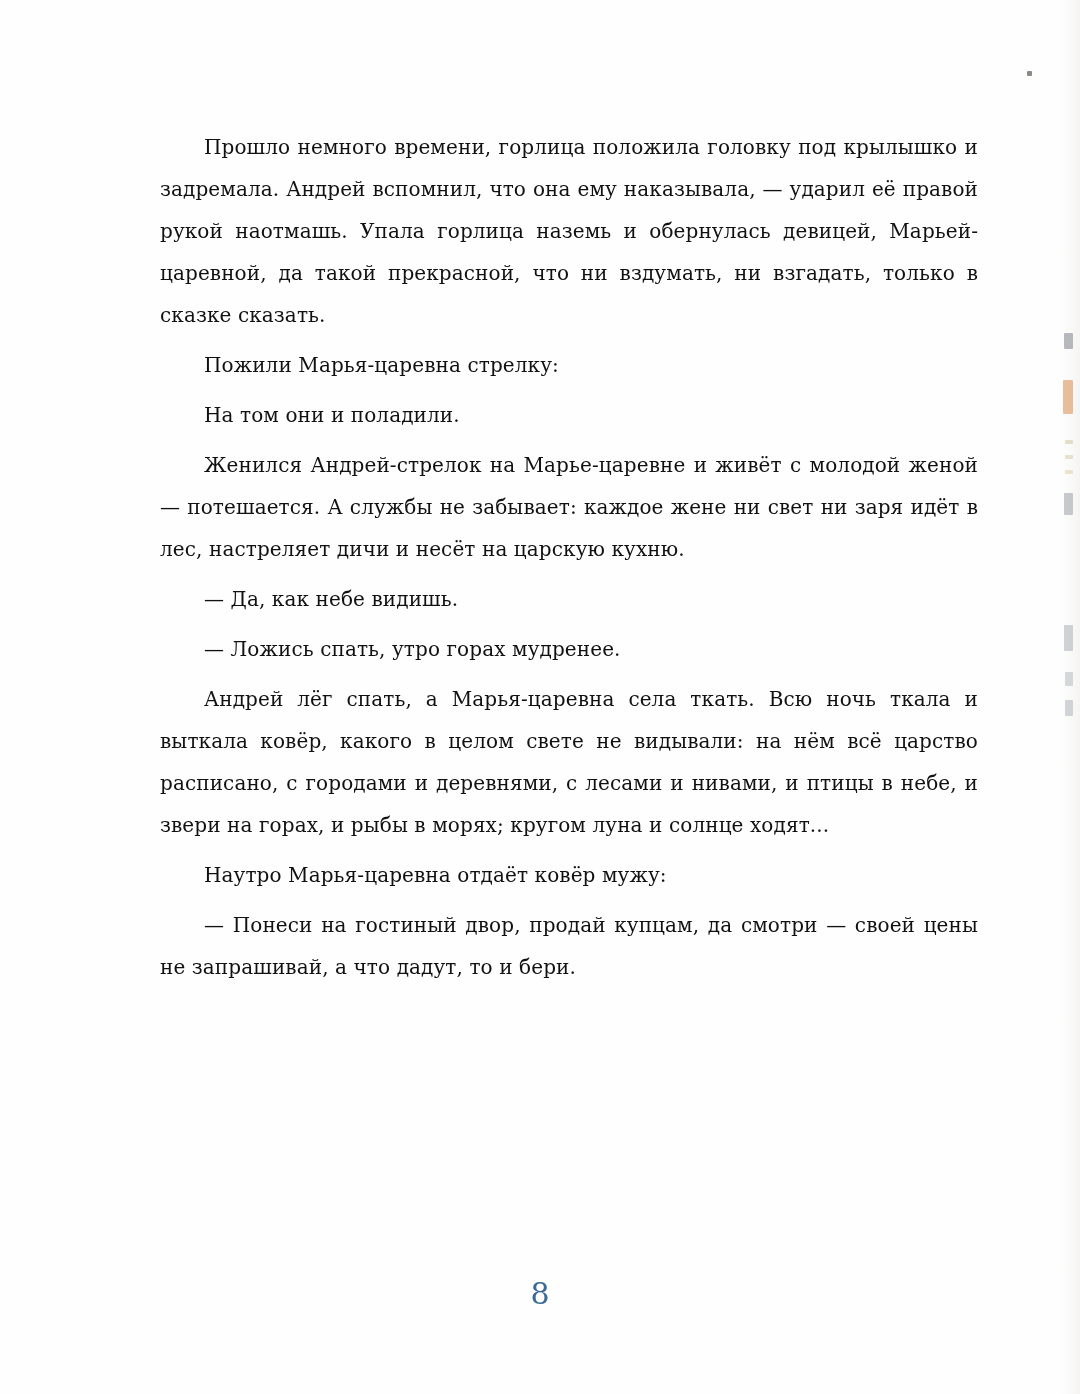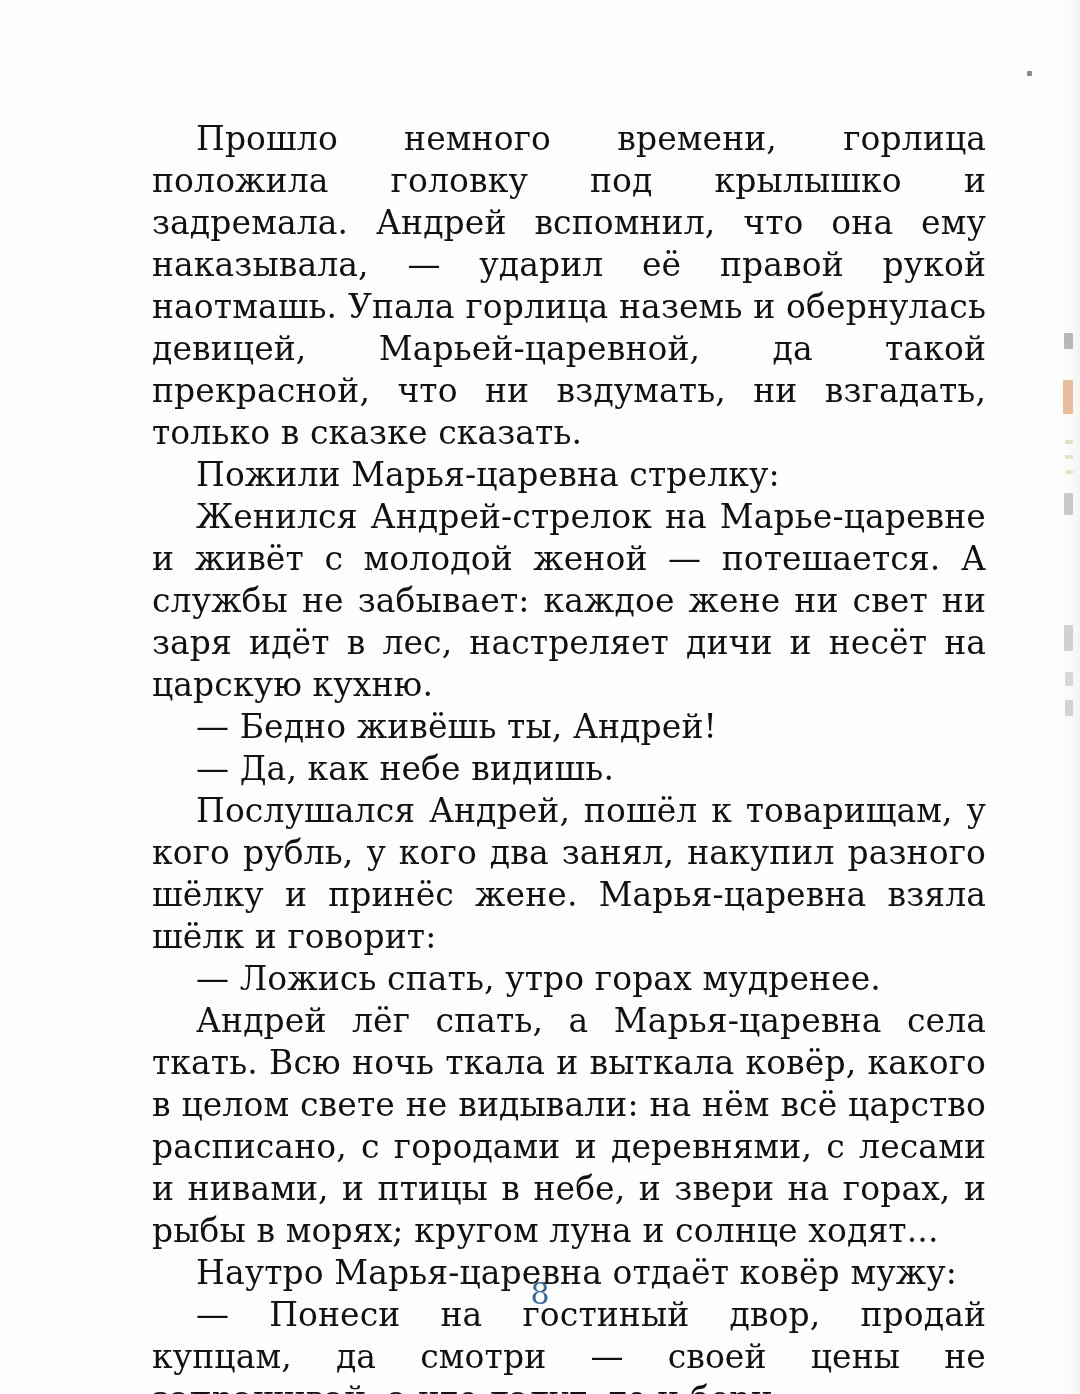--- a/index.html
+++ b/index.html
@@ -44,25 +44,25 @@
 
   
   .text-column {
     position: absolute;
     left: 152px;
     top: 118px;
     width: 834px;
   }
 
   .para {
-    margin: 0;
+    margin: 8px;
     text-align: justify;
     text-justify: inter-word;
     text-indent: 44px;
-    font-size: 33px;
+    font-size: 20px;
     line-height: 42px;
     color: #111111;
     letter-spacing: 0.1px;
     hyphens: manual;
   }
 
   
   .para.dialogue {
     text-indent: 44px;
   }
@@ -89,24 +89,23 @@
 <body>
 
 <div class="page">
 
   <div class="scan-edge"></div>
 
   <div class="text-column">
 
     <p class="para">Прошло немного времени, горлица положила головку под крылышко и задремала. Андрей вспомнил, что она ему наказывала, — ударил её правой рукой наотмашь. Упала горлица наземь и обернулась девицей, Марьей-царевной, да такой прекрасной, что ни вздумать, ни взгадать, только в сказке сказать.</p>
     <p class="para">Пожили Марья-царевна стрелку:</p>
+    <p class="para">На том они и поладили.</p>
     <p class="para">Женился Андрей-стрелок на Марье-царевне и живёт с молодой женой — потешается. А службы не забывает: каждое жене ни свет ни заря идёт в лес, настреляет дичи и несёт на царскую кухню.</p>
-    <p class="para dialogue">— Бедно живёшь ты, Андрей!</p>
     <p class="para dialogue">— Да, как небе видишь.</p>
-    <p class="para">Послушался Андрей, пошёл к товарищам, у кого рубль, у кого два занял, накупил разного шёлку и принёс жене. Марья-царевна взяла шёлк и говорит:</p>
     <p class="para dialogue">— Ложись спать, утро горах мудренее.</p>
     <p class="para">Андрей лёг спать, а Марья-царевна села ткать. Всю ночь ткала и выткала ковёр, какого в целом свете не видывали: на нём всё царство расписано, с городами и деревнями, с лесами и нивами, и птицы в небе, и звери на горах, и рыбы в морях; кругом луна и солнце ходят...</p>
     <p class="para">Наутро Марья-царевна отдаёт ковёр мужу:</p>
     <p class="para dialogue">— Понеси на гостиный двор, продай купцам, да смотри — своей цены не запрашивай, а что дадут, то и бери.</p>
 
   </div>
 
   <div class="folio">8</div>
 
 <div class="speck" style="left: 1027px; top: 71px; width: 5px; height: 5px; background: rgb(45, 42, 32);"></div>

